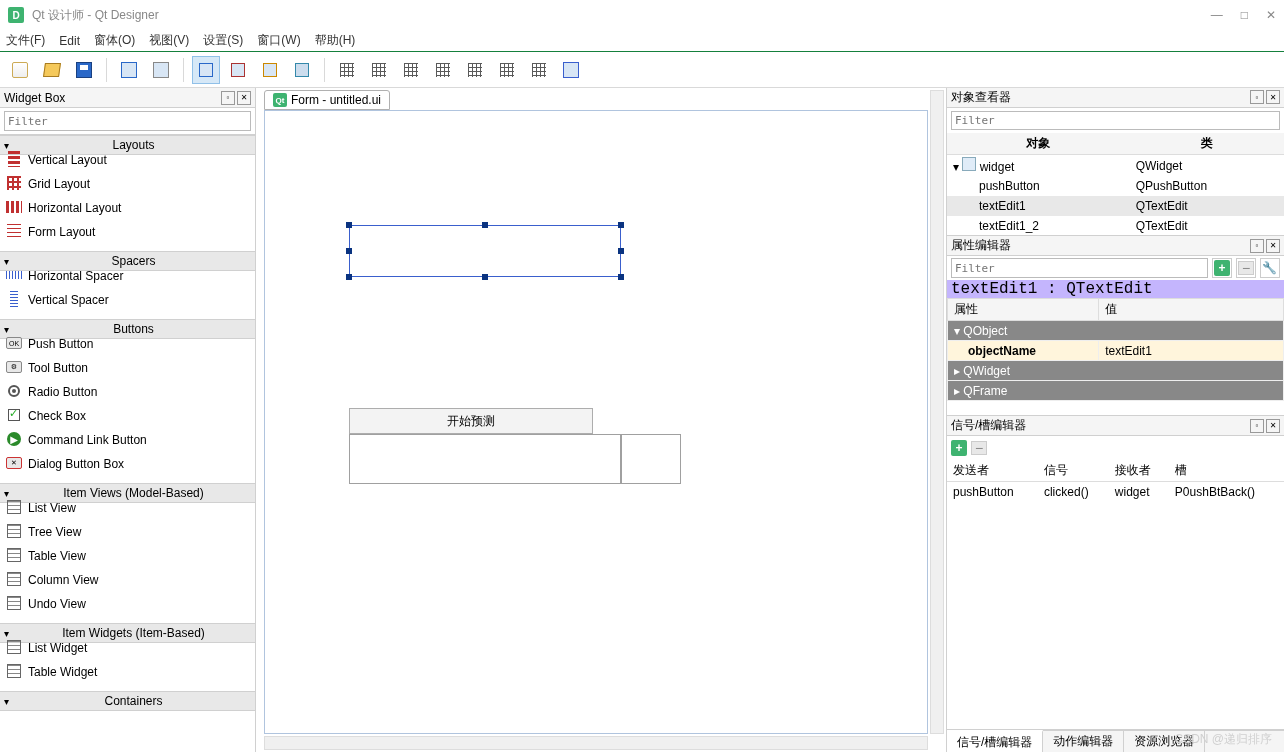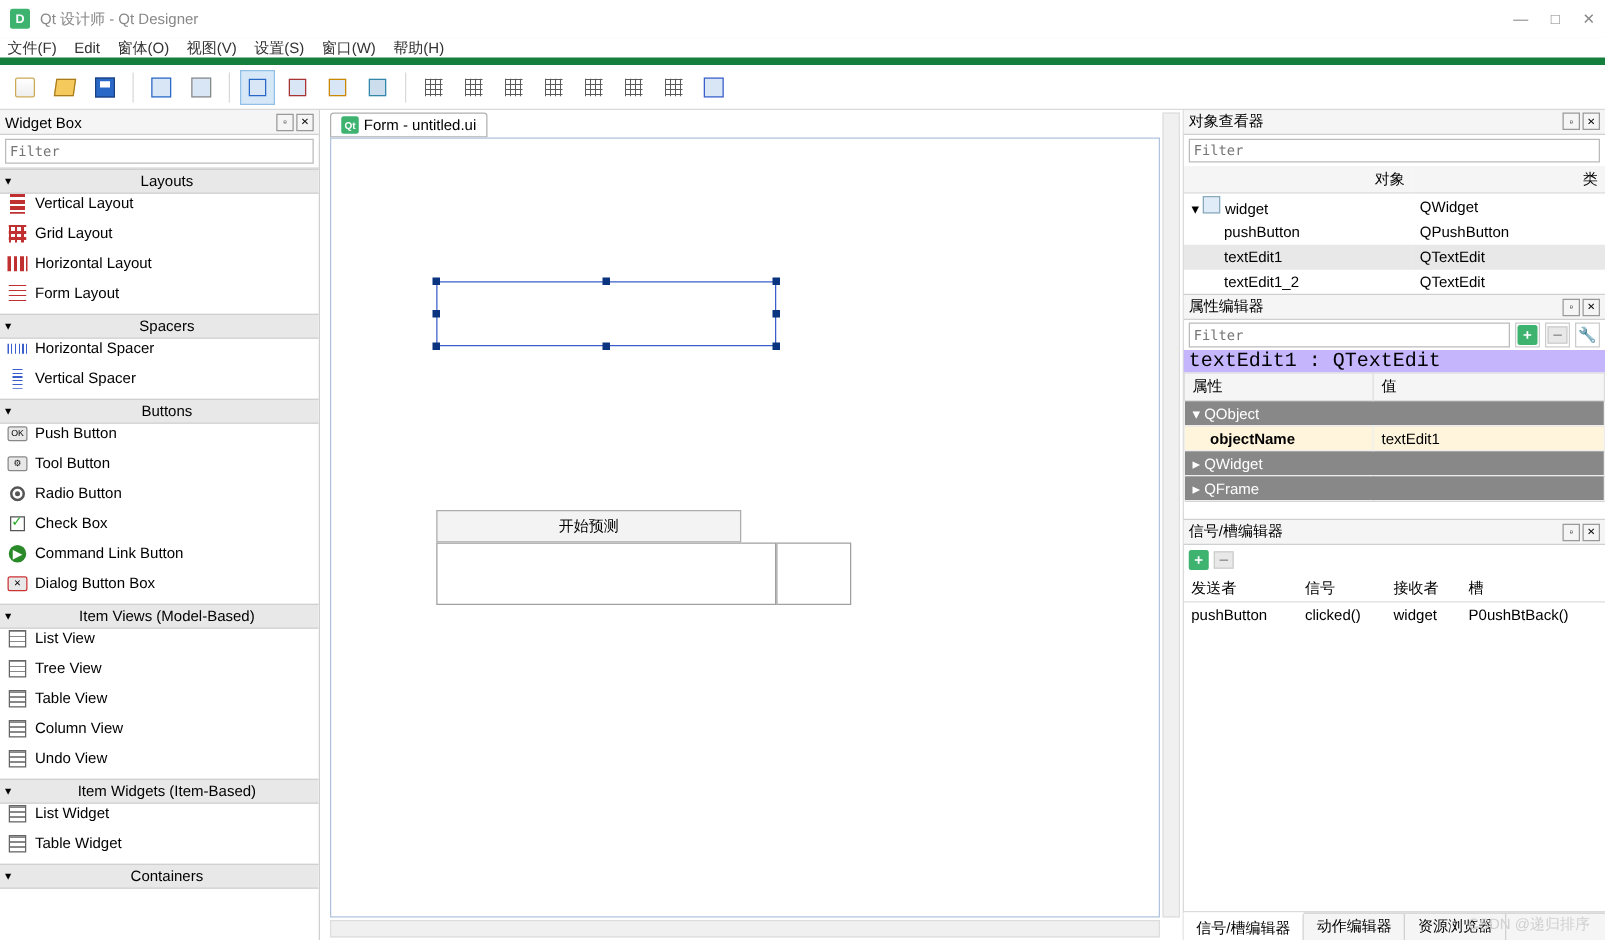--- a/index.html
+++ b/index.html
@@ -5,21 +5,21 @@
 * { box-sizing: border-box; margin: 0; padding: 0; font-family: "Microsoft YaHei", Tahoma, sans-serif; font-size: 12px; }
 body { width: 1284px; height: 752px; background: #f0f0f0; overflow: hidden; position: relative; }
 
 
 .titlebar { height: 30px; background: #fff; display: flex; align-items: center; padding: 0 8px; }
 .titlebar .appicon { width: 16px; height: 16px; background: #3eb370; color: #fff; font-weight: bold; display: flex; align-items: center; justify-content: center; border-radius: 2px; font-size: 10px; }
 .titlebar .title { margin-left: 8px; color: #888; }
 .titlebar .winbtns { margin-left: auto; display: flex; gap: 18px; color: #888; font-size: 14px; }
 
 
-.menubar { height: 22px; background: #fff; display: flex; align-items: center; padding: 0 6px; gap: 14px; color: #333; border-bottom: 6px solid #15803d; }
+.menubar { height: 22px; background: #fff; display: flex; align-items: center; padding: 0 6px; gap: 14px; color: #333; border-bottom: 1px solid #15803d; }
 .menubar span { cursor: default; }
 
 
 .toolbar { height: 36px; background: #fff; display: flex; align-items: center; padding: 0 6px; gap: 4px; border-bottom: 1px solid #d9d9d9; }
 .toolbar .tbtn { width: 28px; height: 28px; display: flex; align-items: center; justify-content: center; border: 1px solid transparent; }
 .toolbar .sep { width: 1px; height: 24px; background: #d9d9d9; margin: 0 4px; }
 .toolbar .active { border: 1px solid #90c0e8; background: #d6e8f7; }
 
 
 .main { display: flex; height: 664px; }
@@ -31,21 +31,21 @@
 .panel-header .pbtn { width: 14px; height: 14px; border: 1px solid #999; font-size: 8px; display: flex; align-items: center; justify-content: center; margin-left: 2px; cursor: pointer; }
 .filter-input { width: calc(100% - 8px); margin: 3px 4px; height: 20px; border: 1px solid #bbb; font-family: monospace; font-size: 11px; padding: 0 3px; color: #888; }
 
 .widget-tree { flex: 1; overflow-y: auto; border-top: 1px solid #d0d0d0; position: relative; }
 .widget-tree::-webkit-scrollbar { width: 14px; }
 .widget-tree::-webkit-scrollbar-track { background: #f0f0f0; }
 .widget-tree::-webkit-scrollbar-thumb { background: #c0c0c0; }
 .cat-header { height: 20px; background: #e8e8e8; border-top: 1px solid #d0d0d0; border-bottom: 1px solid #d0d0d0; display: flex; align-items: center; padding: 0 4px; }
 .cat-header .arrow { width: 12px; font-size: 10px; }
 .cat-header .label { flex: 1; text-align: center; }
-.widget-item { height: 24px; display: flex; align-items: flex-start; padding: 0 6px; gap: 6px; }
+.widget-item { height: 24px; display: flex; align-items: flex-end; padding: 12px 6px; gap: 6px; }
 .widget-item .wicon { width: 16px; height: 16px; display: flex; align-items: center; justify-content: center; }
 
 
 .canvas-area { flex: 1; background: #fff; position: relative; overflow: hidden; }
 .form-tab { position: absolute; left: 8px; top: 2px; height: 20px; background: #fff; border: 1px solid #b0b0b0; border-top-left-radius: 3px; border-top-right-radius: 3px; padding: 0 8px; display: flex; align-items: center; gap: 4px; }
 .form-tab .qicon { width: 14px; height: 14px; background: #3eb370; color: #fff; font-size: 8px; font-weight: bold; display: flex; align-items: center; justify-content: center; border-radius: 2px; }
 .form-canvas { position: absolute; left: 8px; top: 22px; right: 18px; bottom: 18px; background: #fff; border: 1px solid #b0c4de; background-image: radial-gradient(#888 0.5px, transparent 0.5px); background-size: 8px 8px; background-position: 4px 4px; }
 .scrollbar-v { position: absolute; right: 2px; top: 2px; bottom: 18px; width: 14px; background: #f0f0f0; border: 1px solid #ddd; }
 .scrollbar-h { position: absolute; left: 8px; right: 18px; bottom: 2px; height: 14px; background: #f0f0f0; border: 1px solid #ddd; }
 
@@ -53,21 +53,21 @@
 .handle { position: absolute; width: 6px; height: 6px; background: #0a3380; }
 .push-btn { position: absolute; background: #f3f3f3; border: 1px solid #adadad; display: flex; align-items: center; justify-content: center; }
 .text-edit { position: absolute; background: #fff; border: 1px solid #a0a0a0; }
 
 
 .rightpanel { width: 338px; background: #fff; border-left: 1px solid #d0d0d0; display: flex; flex-direction: column; }
 .rpanel { border-bottom: 1px solid #d0d0d0; display: flex; flex-direction: column; }
 
 .obj-tree { overflow: auto; }
 .obj-tree table { width: 100%; border-collapse: collapse; }
-.obj-tree th { text-align: right; font-weight: normal; background: #f5f5f5; border-bottom: 1px solid #ddd; padding: 2px 6px; height: 20px; }
+.obj-tree th { text-align: center; font-weight: bold; background: #f5f5f5; border-bottom: 1px solid #ddd; padding: 2px 6px; height: 20px; }
 .obj-tree td { padding: 2px 6px; height: 20px; }
 .obj-tree tr.selrow td { background: #e8e8e8; }
 
 .prop-toolbar { height: 24px; display: flex; align-items: center; padding: 0 4px; gap: 4px; }
 .prop-toolbar input { flex: 1; height: 20px; border: 1px solid #bbb; font-family: monospace; font-size: 11px; padding: 0 3px; color: #888; }
 .prop-toolbar .pbtn2 { width: 20px; height: 20px; border: 1px solid #ccc; display: flex; align-items: center; justify-content: center; }
 .prop-label { height: 18px; background: #c4b5fd; padding: 0 4px; display: flex; align-items: center; font-family: Liberation Mono, monospace; font-size: 16px; }
 
 .prop-grid { }
 .prop-grid table { width: 100%; border-collapse: collapse; }

